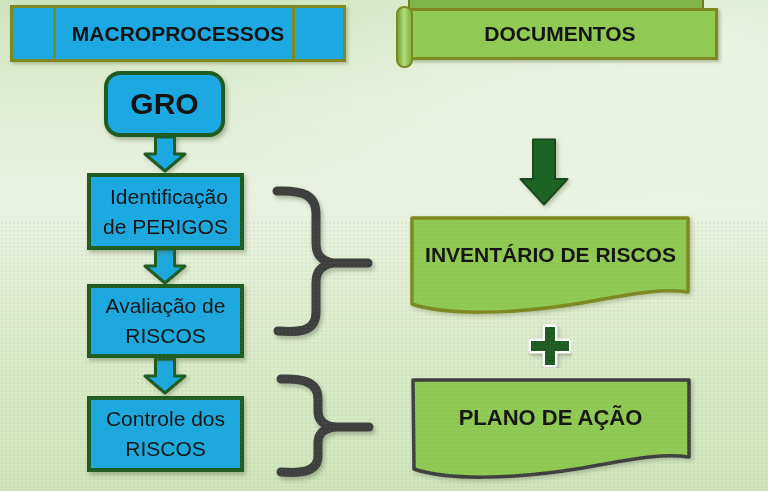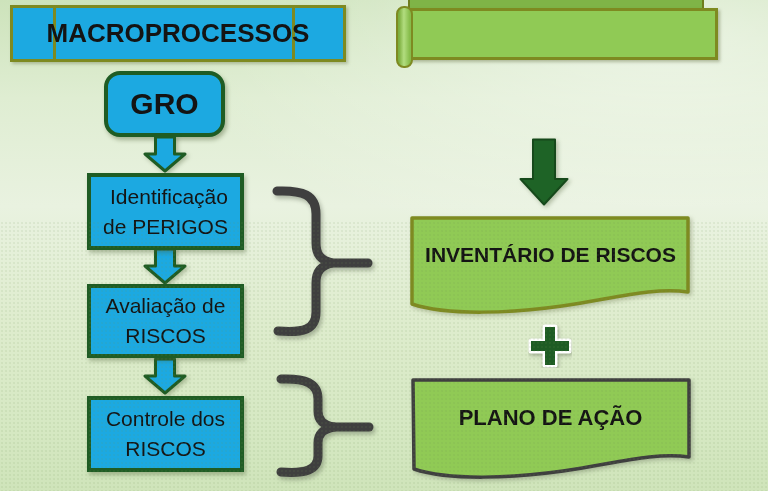--- a/index.html
+++ b/index.html
@@ -20,21 +20,21 @@
   .prelines{white-space:pre-line;}
 
   
   .banner{
     left:10px;top:5px;width:336px;height:57px;
     background:#1ca9e1;border:3px solid #7e8a21;
     box-shadow:2px 2px 3px rgba(90,100,55,.35);
   }
   .banner .divider{position:absolute;top:0;bottom:0;width:3px;background:#7e8a21;}
   .banner .div-l{left:40px;} .banner .div-r{right:48px;}
-  .banner-label{left:10px;top:5px;width:336px;height:57px;font-weight:bold;font-size:26px;}
+  .banner-label{left:10px;top:5px;width:336px;height:57px;font-weight:bold;font-size:21px;}
 
   .scroll-flap{
     left:408px;top:-9px;width:296px;height:19px;
     background:#7fb447;border:2px solid #6f7d1d;
   }
   .scroll-body{
     left:402px;top:8px;width:316px;height:52px;
     background:#90ca55;border:3px solid #7e8a21;
     box-shadow:2px 2px 3px rgba(90,100,55,.40);
   }
@@ -79,20 +79,21 @@
 
   <div class="abs banner">
     <div class="divider div-l"></div>
     <div class="divider div-r"></div>
   </div>
   <div class="abs center banner-label">MACROPROCESSOS</div>
 
   <div class="abs scroll-flap"></div>
   <div class="abs scroll-body"></div>
   <div class="abs scroll-roll"></div>
+  <div class="abs center scroll-label">DOCUMENTOS</div>
 
   <div class="abs center rootbox gro">GRO</div>
 
   <svg class="abs arrow-shadow" style="left:143px;top:135px" width="44" height="38" viewBox="0 0 44 38">
     <polygon points="12.5,2 31.5,2 31.5,19 42,19 22,36 2,19 12.5,19" fill="#1ca9e1" stroke="#1f5c24" stroke-width="3" stroke-linejoin="round"></polygon>
   </svg>
   <svg class="abs arrow-shadow" style="left:143px;top:247px" width="44" height="38" viewBox="0 0 44 38">
     <polygon points="12.5,2 31.5,2 31.5,19 42,19 22,36 2,19 12.5,19" fill="#1ca9e1" stroke="#1f5c24" stroke-width="3" stroke-linejoin="round"></polygon>
   </svg>
   <svg class="abs arrow-shadow" style="left:143px;top:357px" width="44" height="38" viewBox="0 0 44 38">

